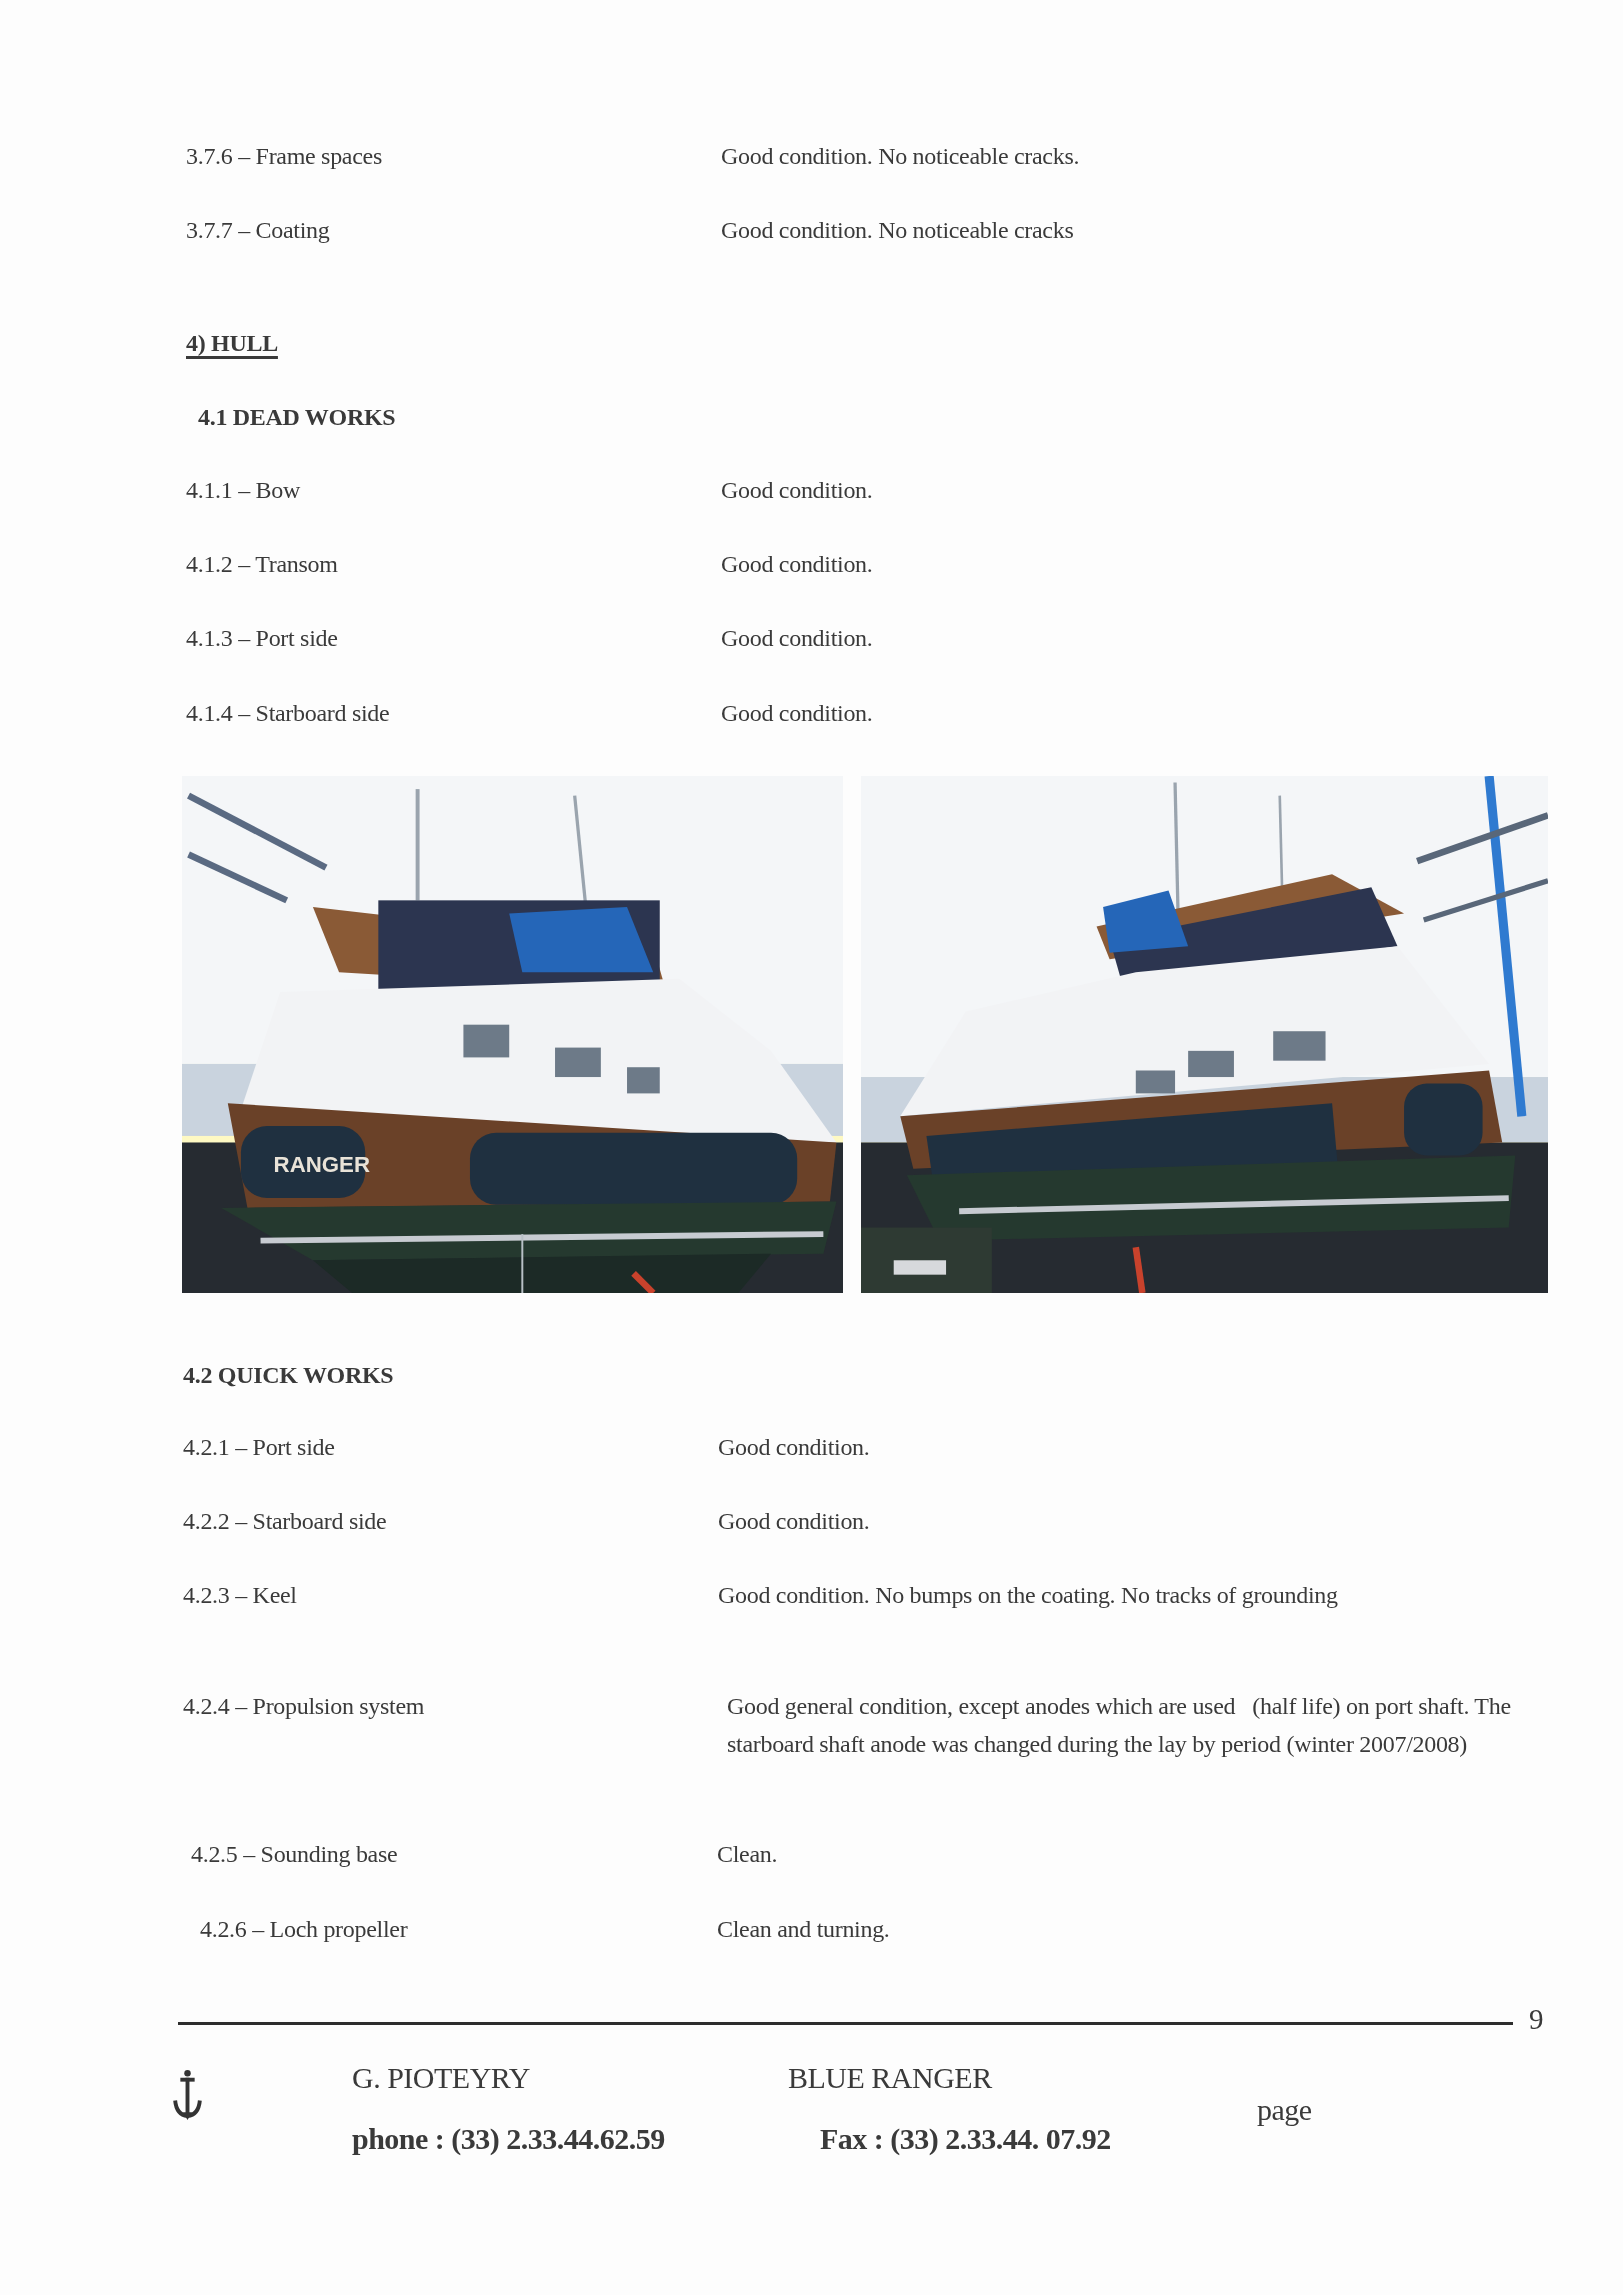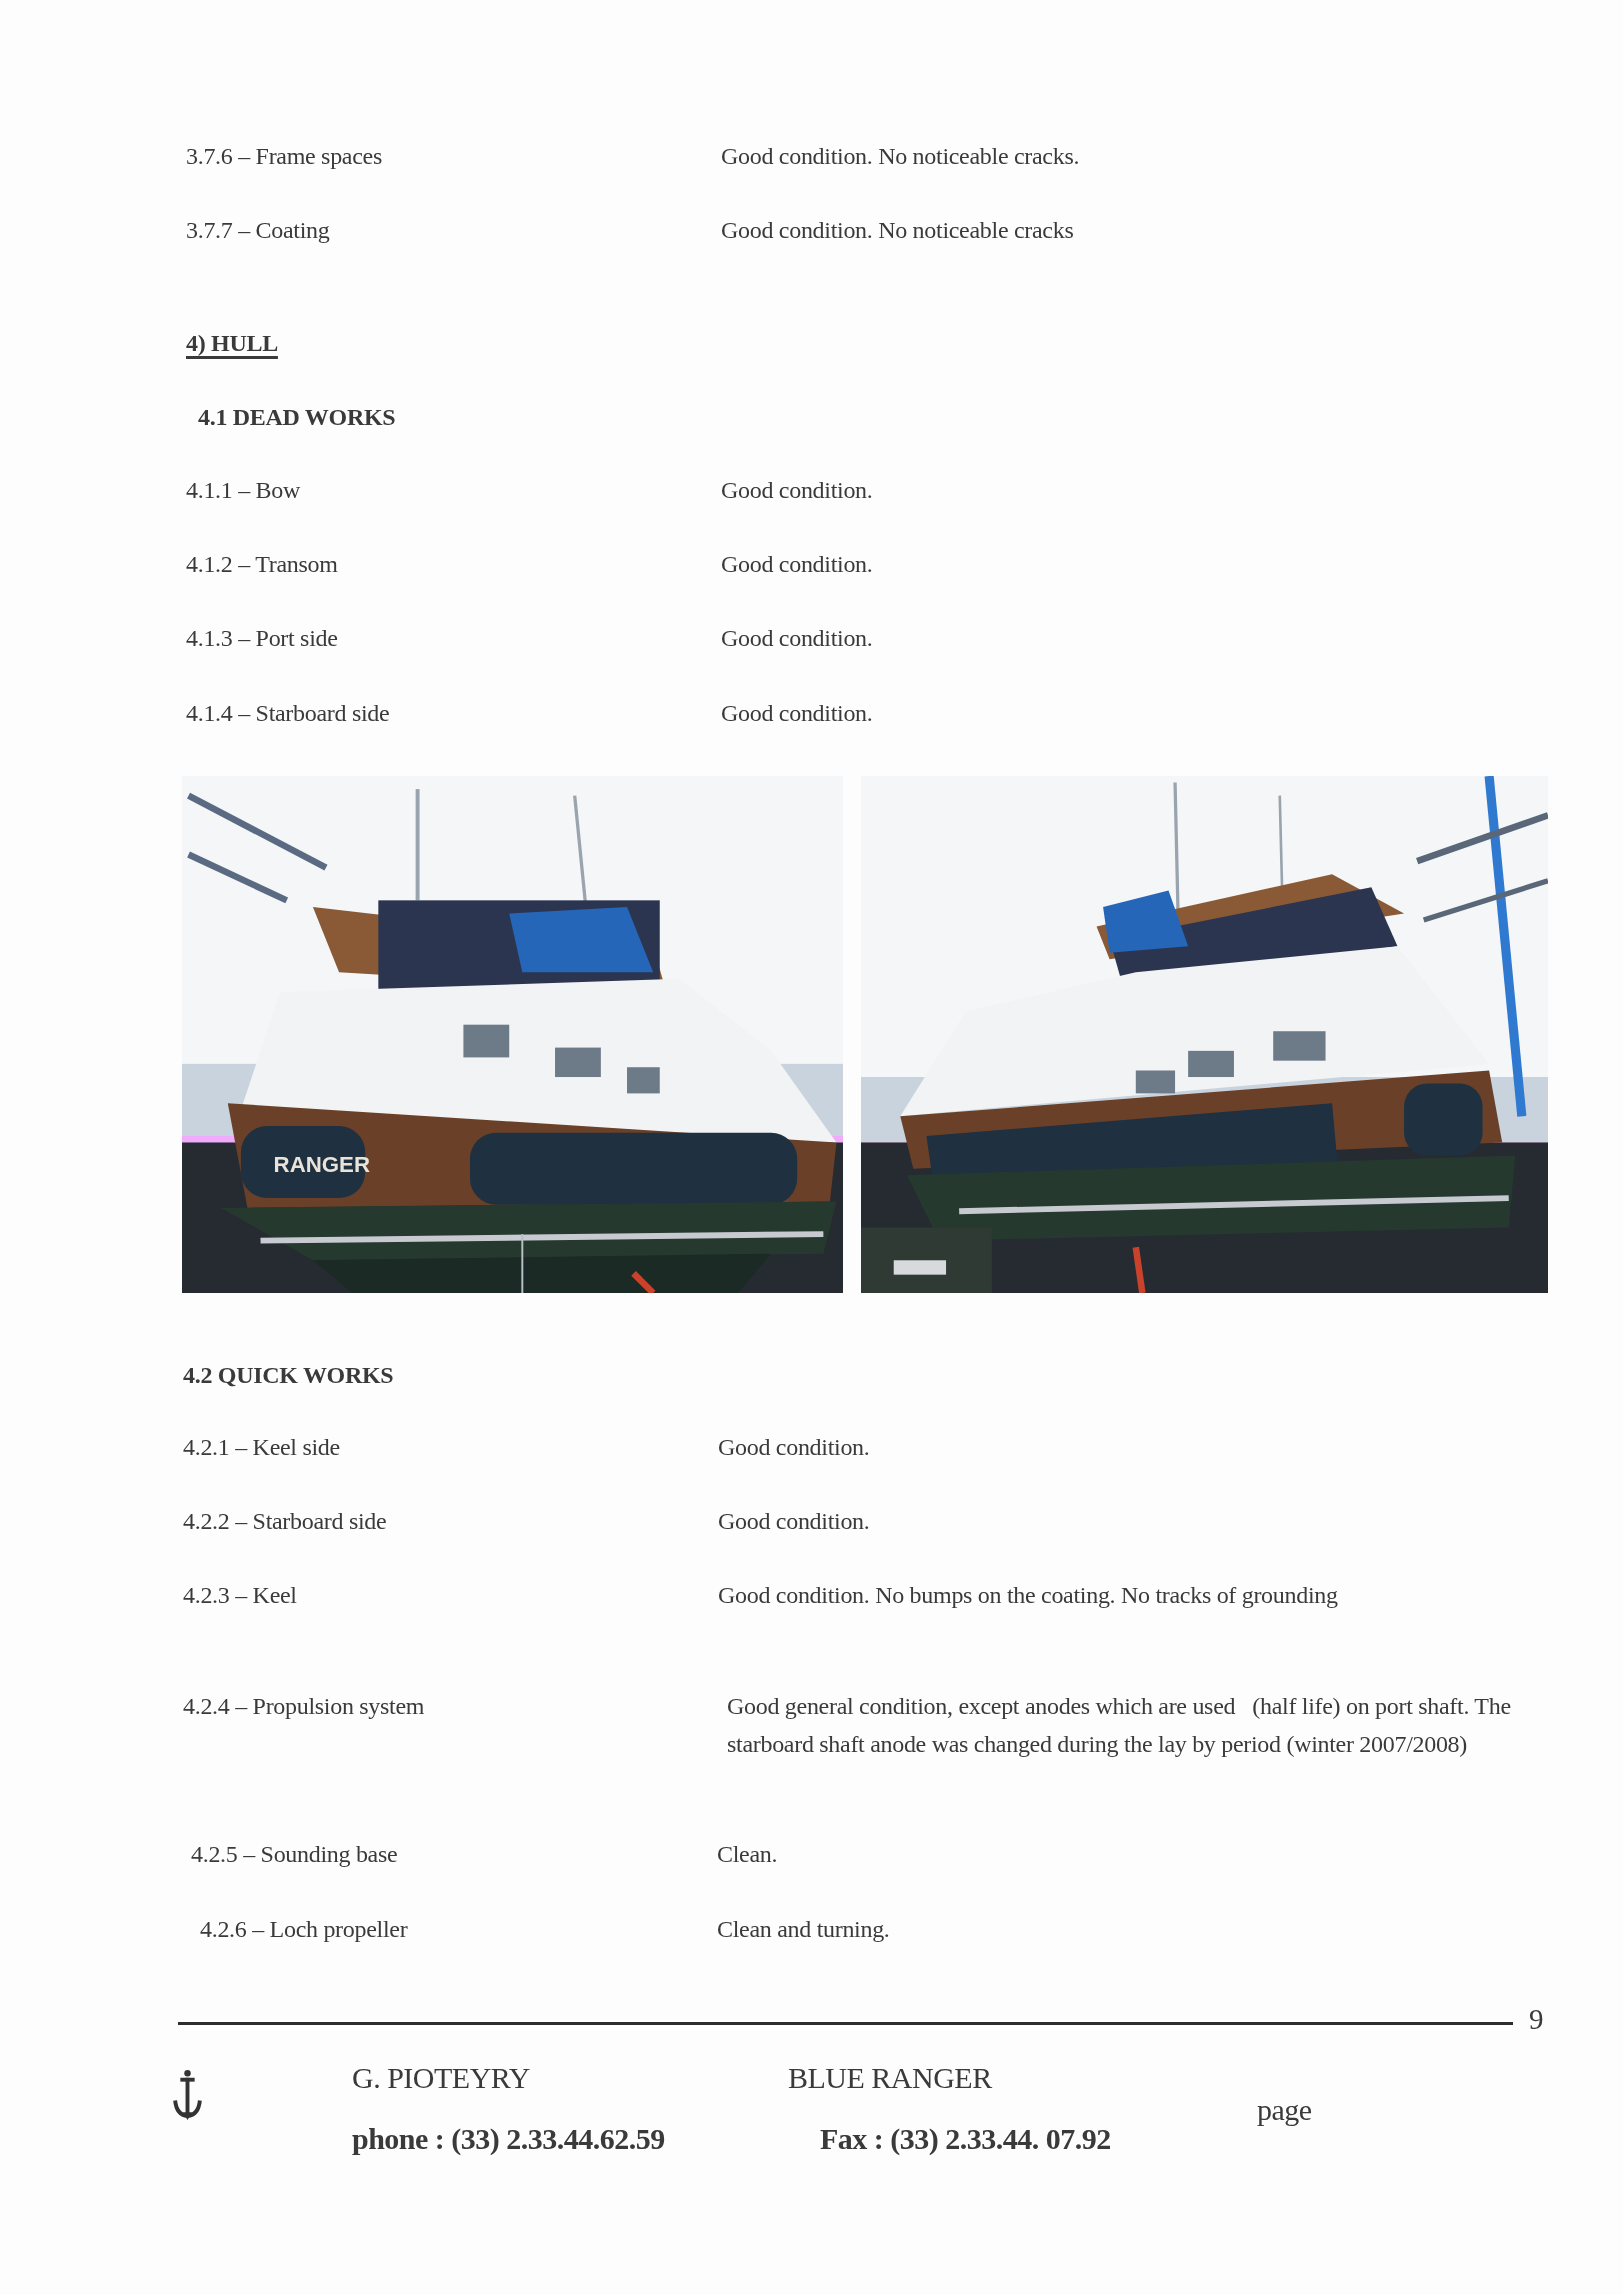--- a/index.html
+++ b/index.html
@@ -5,21 +5,21 @@
   html, body { margin:0; padding:0; }
   body {
     width:1623px; height:2295px; position:relative; overflow:hidden;
     background:#fdfdfd; color:#3a3a3a;
     font-family:"Liberation Serif", "DejaVu Serif", serif;
   }
   .t { position:absolute; font-size:24px; line-height:38px; white-space:nowrap; letter-spacing:-0.3px; }
   .b { font-weight:bold; }
   .u { text-decoration:underline; text-decoration-thickness:3.3px; text-underline-offset:5.2px; }
   .wrap { white-space:normal; }
-  .photo { position:absolute; overflow:hidden; background:#f0abfc; }
+  .photo { position:absolute; overflow:hidden; background:#fef9c3; }
   .photo svg { display:block; width:100%; height:100%; }
   .rule { position:absolute; left:178px; top:2022px; width:1335px; height:3.3px; background:#2d2d2d; }
   .foot { position:absolute; font-size:30px; line-height:33px; white-space:nowrap; letter-spacing:-0.5px; }
 </style>
 </head>
 <body>
 
 <div class="t" style="left:186px;top:137px;">3.7.6 – Frame spaces</div>
 <div class="t" style="left:721px;top:137px;">Good condition. No noticeable cracks.</div>
 <div class="t" style="left:186px;top:211px;">3.7.7 – Coating</div>
@@ -87,21 +87,21 @@
     <polygon points="70,610 1000,580 990,690 120,710" fill="#25392f"></polygon>
     <line x1="150" y1="665" x2="990" y2="645" stroke="#c7cbd1" stroke-width="9"></line>
     <rect x="0" y="690" width="200" height="100" fill="#2e3a33"></rect>
     <rect x="50" y="740" width="80" height="22" fill="#d7d9dc"></rect>
     <line x1="420" y1="720" x2="430" y2="790" stroke="#c9422c" stroke-width="10"></line>
   </svg>
 </div>
 
 <div class="t b" style="left:183px;top:1356px;">4.2 QUICK WORKS</div>
 
-<div class="t" style="left:183px;top:1428px;">4.2.1 – Keel side</div>
+<div class="t" style="left:183px;top:1428px;">4.2.1 – Port side</div>
 <div class="t" style="left:718px;top:1428px;">Good condition.</div>
 <div class="t" style="left:183px;top:1502px;">4.2.2 – Starboard side</div>
 <div class="t" style="left:718px;top:1502px;">Good condition.</div>
 <div class="t" style="left:183px;top:1576px;">4.2.3 – Keel</div>
 <div class="t wrap" style="left:718px;top:1576px;width:746px;">Good condition. No bumps on the coating. No tracks of grounding</div>
 <div class="t" style="left:183px;top:1687px;">4.2.4 – Propulsion system</div>
 <div class="t wrap" style="left:727px;top:1687px;width:818px;white-space:pre-wrap;">Good general condition, except anodes which are used   (half life) on port shaft. The starboard shaft anode was changed during the lay by period (winter 2007/2008)</div>
 <div class="t" style="left:191px;top:1835px;">4.2.5 – Sounding base</div>
 <div class="t" style="left:717px;top:1835px;">Clean.</div>
 <div class="t" style="left:200px;top:1910px;">4.2.6 – Loch propeller</div>

